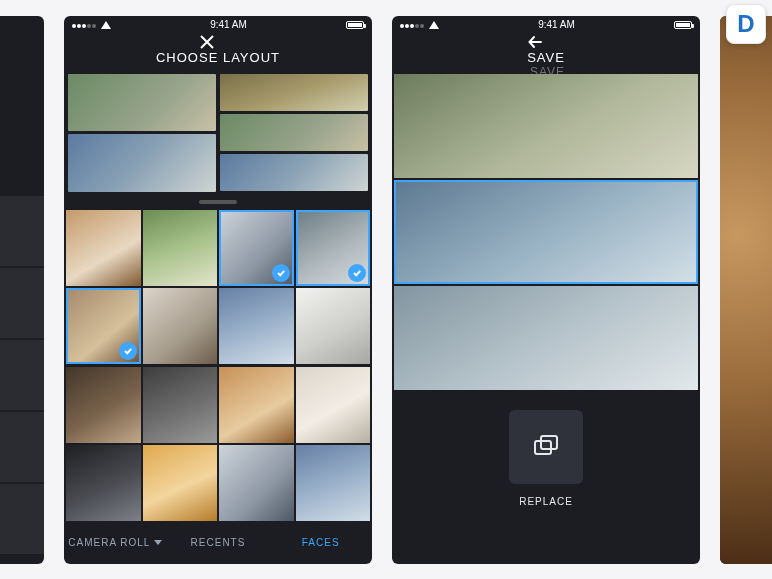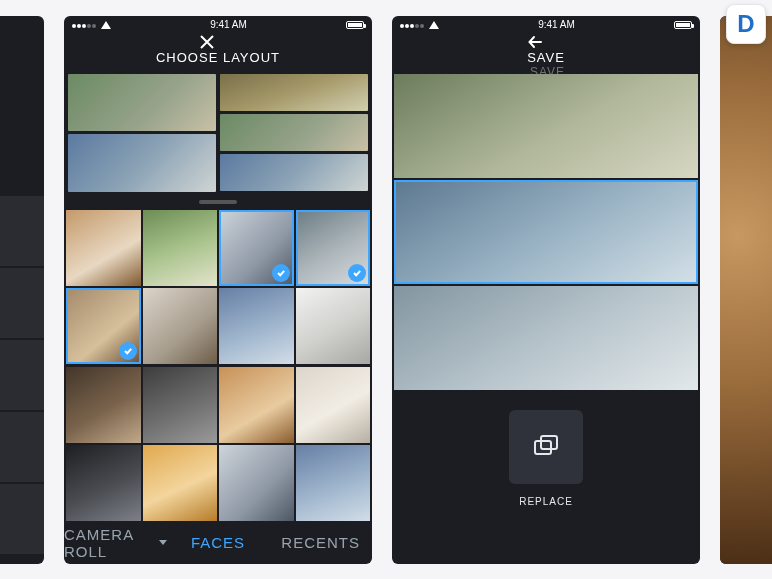--- a/index.html
+++ b/index.html
@@ -140,21 +140,21 @@
   .p9{background:linear-gradient(150deg,#43362a,#7a634c 55%,#c0a98a);}
   .p10{background:linear-gradient(155deg,#3d3d3d,#6e6e6e 55%,#9a9a9a);}
   .p11{background:linear-gradient(150deg,#c79157,#e8cba0 60%,#8a5c2d);}
   .p12{background:linear-gradient(150deg,#dcd5cc,#f2ede4 55%,#b7afa2);}
   .p13{background:linear-gradient(155deg,#1e1f22,#4a4c52 55%,#7d8088);}
   .p14{background:linear-gradient(155deg,#e0a94f,#f3d59d 55%,#b57c29);}
 
   
   .tabbar {
     height: 42px; display: flex;
-    color: #9aa4ae; font-size: 15px; letter-spacing: 1px; align-items: center;
+    color: #9aa4ae; font-size: 10px; letter-spacing: 1px; align-items: center;
   }
   .tab { flex: 1; display: flex; align-items: center; justify-content: center; gap: 4px; cursor: pointer; }
   .tab.active { color: #3ea6ff; }
   .caret {
     width: 0;height:0;border-left:4px solid transparent;border-right:4px solid transparent;border-top:5px solid currentColor;
   }
 
   
   .stack3 { display: flex; flex-direction: column; gap: 2px; padding: 0 2px; }
   .pane { height: 104px; }
@@ -296,25 +296,25 @@
       <div class="cell p14"></div>
       <div class="cell p3"></div>
       <div class="cell p7"></div>
     </div>
 
     <div class="tabbar">
       <div class="tab">
         <span>CAMERA ROLL</span>
         <span class="caret"></span>
       </div>
+      <div class="tab">
+        <span>RECENTS</span>
+      </div>
       <div class="tab active">
         <span>FACES</span>
-      </div>
-      <div class="tab">
-        <span>RECENTS</span>
       </div>
     </div>
   </div>
 
   <div class="phone right">
     <div class="statusbar">
       <div class="sb-left">
         <span class="dots"><span></span><span></span><span></span><span class="dim"></span><span class="dim"></span></span>
         <span class="wifi"></span>
       </div>

